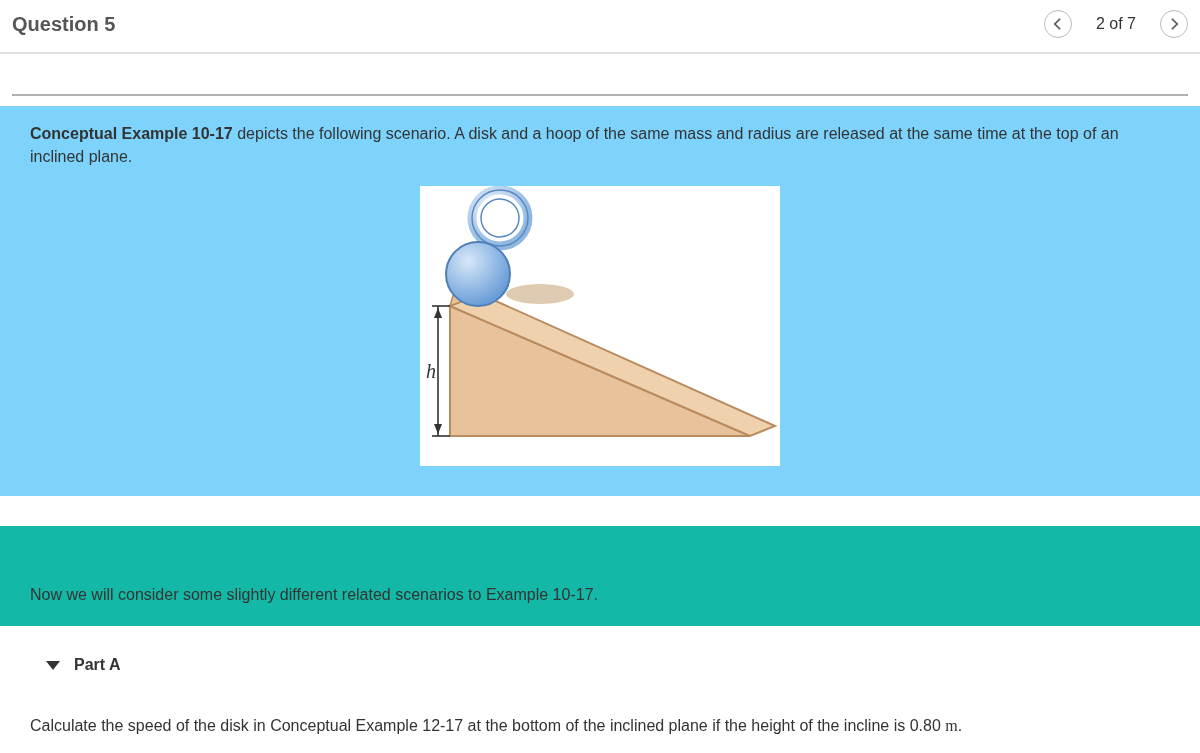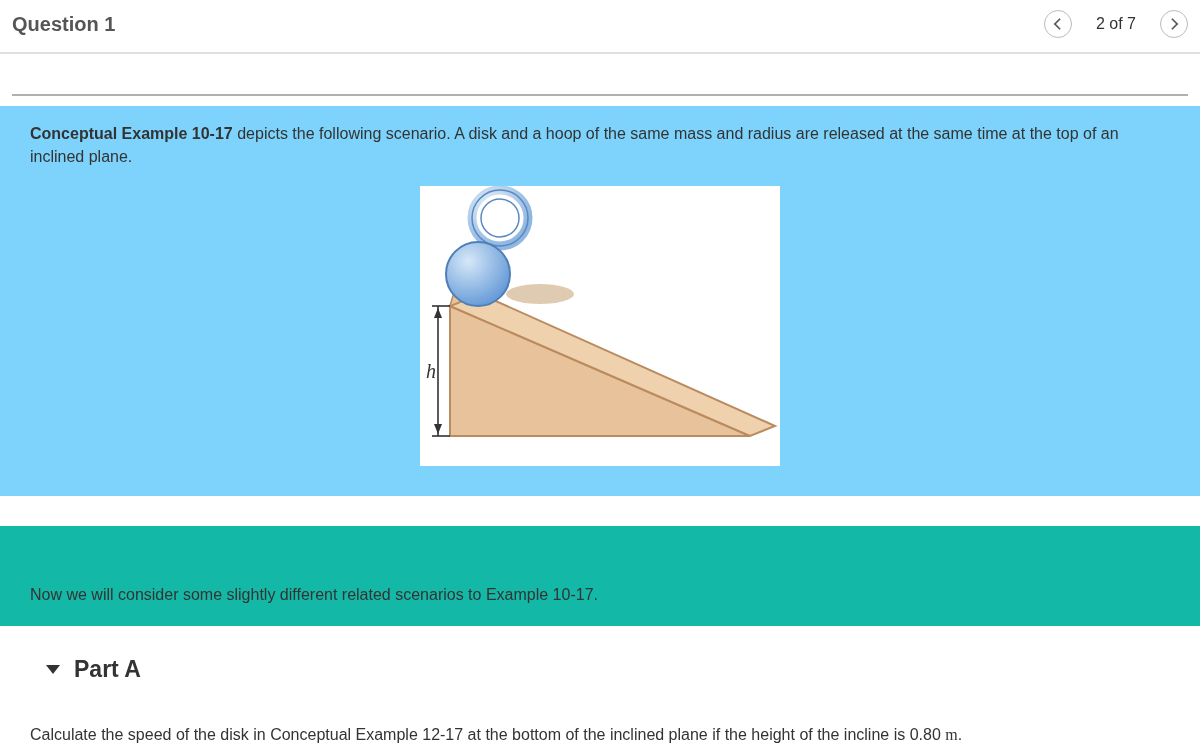--- a/index.html
+++ b/index.html
@@ -17,32 +17,32 @@
     
     .figure { display: flex; justify-content: center; padding: 18px 0 0 0; }
     .figure-box { background: #fff; width: 360px; height: 280px; position: relative; }
     .svgplot { width: 100%; height: 100%; }
     
     .transition { background: #14b8a6; padding: 60px 30px 22px 30px; font-size: 16px; color: #333; margin-top: 30px; }
     
     .part { padding: 20px 30px 0 30px; }
     .part-header { display: flex; align-items: center; gap: 14px; padding: 10px 0 20px 16px; cursor: pointer; }
     .caret { width:0; height:0; border-left:7px solid transparent; border-right:7px solid transparent; border-top:9px solid #333; }
-    .part-title { font-weight: bold; font-size: 23px; color: #333; }
+    .part-title { font-weight: bold; font-size: 16px; color: #333; }
     
     .part-body { padding: 20px 0 0 0; }
     .part-body p { font-size: 16px; line-height: 1.5; color: #333; margin-bottom: 14px; }
     .part-body .mono { font-family: 'Times New Roman', serif; }
     .hbar { border-top: 2px solid #b0b0b0; margin-bottom: 10px; margin-top: 40px; margin-left:12px; margin-right:12px; background:#e6f3f3; }
   </style>
 </head>
 <body>
 
 <div class="header">
-  <div class="qtitle">Question 1</div>
+  <div class="qtitle">Question 5</div>
   <div class="nav">
     <button class="nav-btn">
       <svg viewBox="0 0 10 16" width="9" height="14">
           <path d="M8 2 L2 8 L8 14" fill="none" stroke="#555" stroke-width="2"></path>
         </svg>
     </button>
     <span class="nav-text">2 of 7</span>
     <button class="nav-btn">
       <svg viewBox="0 0 10 16" width="9" height="14">
           <path d="M2 2 L8 8 L2 14" fill="none" stroke="#555" stroke-width="2"></path>

